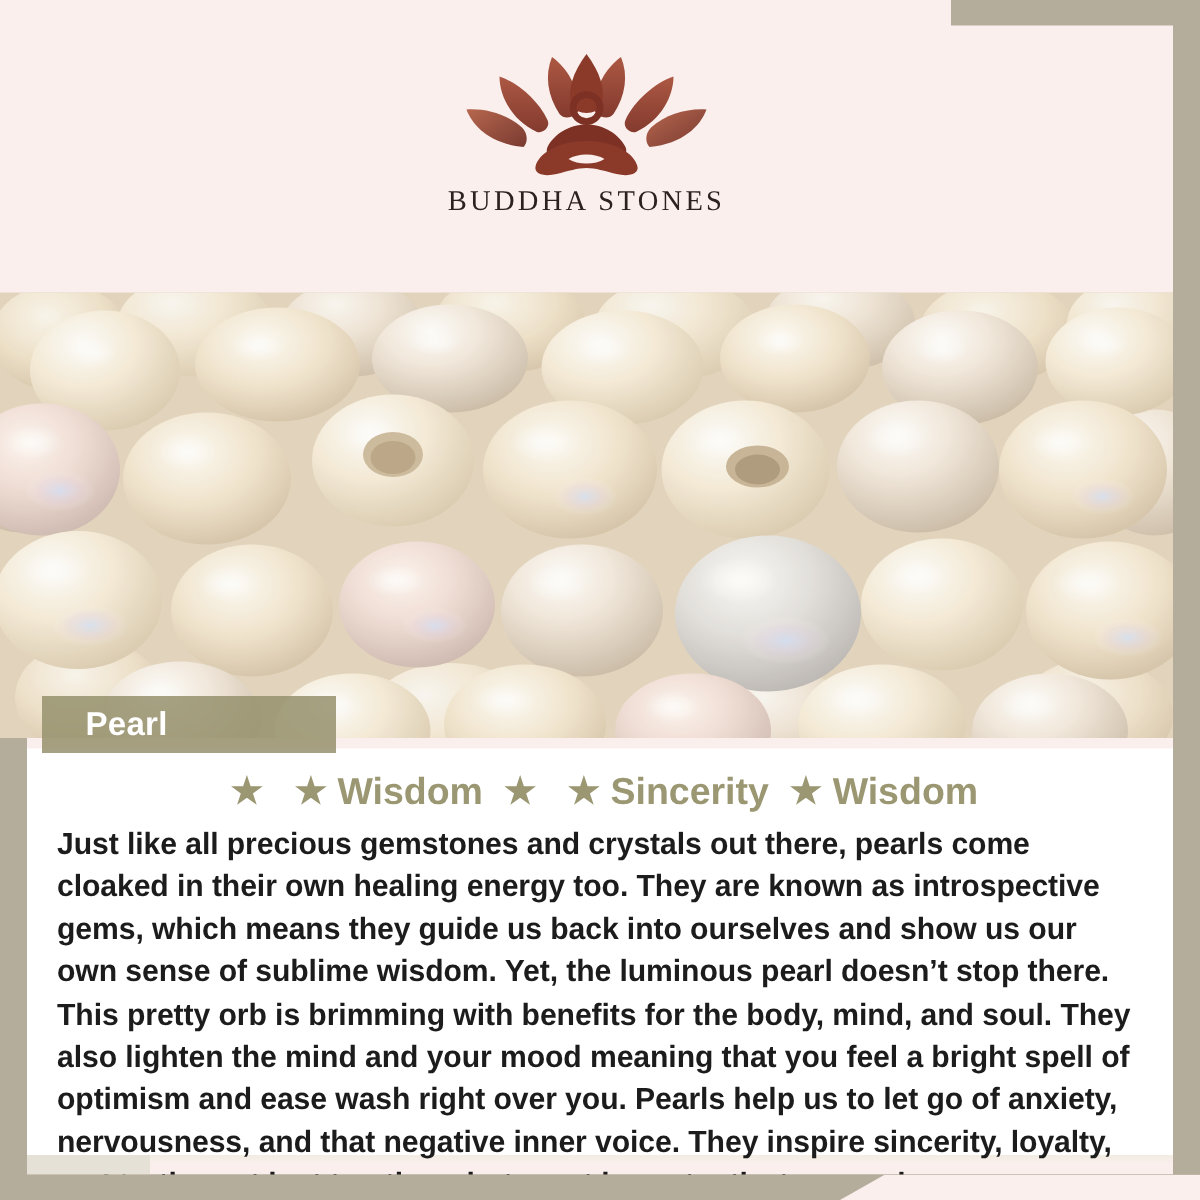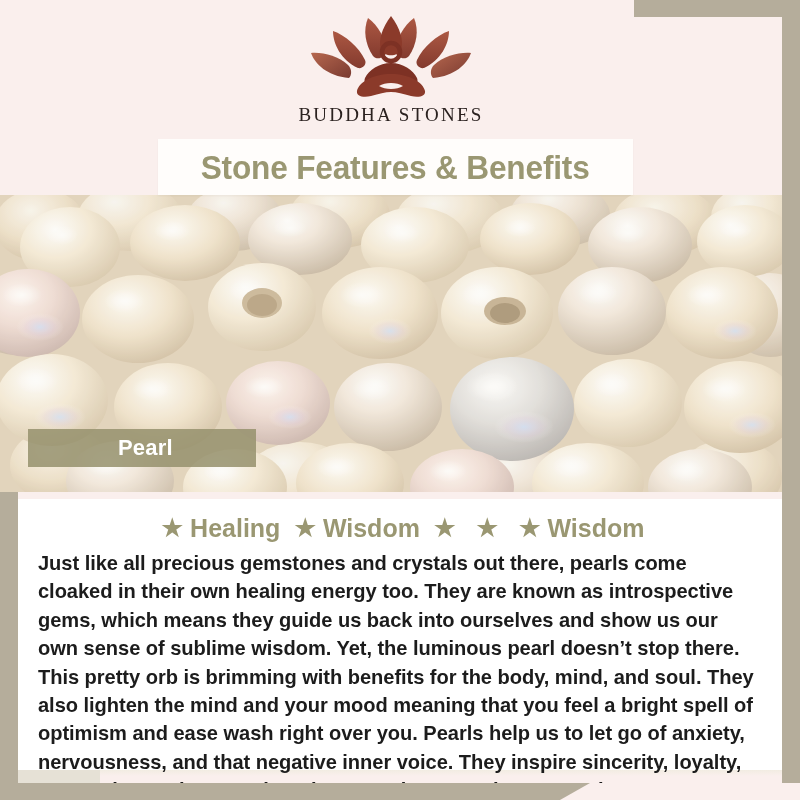--- a/index.html
+++ b/index.html
@@ -23,21 +23,21 @@
     background:#faefed;
   }
 
   
   .logo-block {
     position:absolute;
     left:0; top:0; width:782px; height:196px;
     background:#faefed;
     display:flex; flex-direction:column;
     align-items:center; justify-content:flex-start;
-    padding-top:12px;
+    padding-top:32px;
   }
   .logo-mark { width:172px; height:86px; display:block; }
   .logo-word {
     margin-top:6px;
     font-family:"Liberation Serif", serif;
     font-size:19px;
     letter-spacing:2.2px;
     color:#2b2220;
   }
 
@@ -67,25 +67,25 @@
     left:0; top:195px; width:782px; height:297px;
     overflow:hidden;
     background:#e8dccb;
     z-index:4;
   }
   .photo svg { display:block; width:100%; height:100%; }
 
   
   .pearl-bar {
     position:absolute;
-    left:28px; top:429px;
-    width:228px; height:38px;
+    left:28px; top:464px;
+    width:196px; height:38px;
     background:rgba(150,145,110,0.86);
     display:flex; align-items:center;
-    padding-left:90px;
+    padding-left:29px;
     z-index:5;
   }
   .pearl-bar-text {
     font-family:"Liberation Sans Narrow","Liberation Sans",sans-serif;
     font-weight:bold;
     font-size:22px;
     color:#ffffff;
     letter-spacing:0.2px;
   }
 
@@ -199,23 +199,20 @@
 
         <path d="M86 51 C74 51 64 58 60 66 C58 71 62 74 67 72 C72 70 79 67 86 67 C93 67 100 70 105 72 C110 74 114 71 112 66 C108 58 98 51 86 51 Z" fill="#7d3124"></path>
 
         <path d="M86 62 C68 62 54 70 52 79 C51 84 58 86 66 84 C74 82 80 80 86 80 C92 80 98 82 106 84 C114 86 121 84 120 79 C118 70 104 62 86 62 Z" fill="#8b3a2a"></path>
         <path d="M74 74 C80 70 92 70 98 74 C92 78 80 78 74 74 Z" fill="#faefed"></path>
       </svg>
     </span>
     <span class="logo-word">BUDDHA STONES</span>
   </div>
 
-  <div class="title-card">
-    <span class="title-text">Stone Features &amp; Benefits</span>
-  </div>
 
   <div class="photo">
     <svg viewBox="0 0 782 297" preserveAspectRatio="none" xmlns="http://www.w3.org/2000/svg">
       <defs>
         <radialGradient id="p1" cx="35%" cy="28%" r="78%">
           <stop offset="0%" stop-color="#ffffff"></stop>
           <stop offset="45%" stop-color="#f6ecd9"></stop>
           <stop offset="100%" stop-color="#d9c9ae"></stop>
         </radialGradient>
         <radialGradient id="p2" cx="40%" cy="30%" r="80%">
@@ -352,31 +349,31 @@
 
   <div class="pearl-bar">
     <span class="pearl-bar-text">Pearl</span>
   </div>
 
   <div class="content-card">
 
     <div class="benefits">
       <span class="benefit">
         <span class="star">★</span>
-        <span>Healing</span>
       </span>
       <span class="benefit">
         <span class="star">★</span>
         <span>Wisdom</span>
       </span>
       <span class="benefit">
         <span class="star">★</span>
       </span>
       <span class="benefit">
         <span class="star">★</span>
+        <span>Sincerity</span>
       </span>
       <span class="benefit">
         <span class="star">★</span>
         <span>Wisdom</span>
       </span>
     </div>
 
     <p class="body-text">Just like all precious gemstones and crystals out there, pearls come cloaked in their own healing energy too. They are known as introspective gems, which means they guide us back into ourselves and show us our own sense of sublime wisdom. Yet, the luminous pearl doesn’t stop there. This pretty orb is brimming with benefits for the body, mind, and soul. They also lighten the mind and your mood meaning that you feel a bright spell of optimism and ease wash right over you. Pearls help us to let go of anxiety, nervousness, and that negative inner voice. They inspire sincerity, loyalty, and truth - not just to others but most importantly, to ourselves.</p>
   </div>
 

